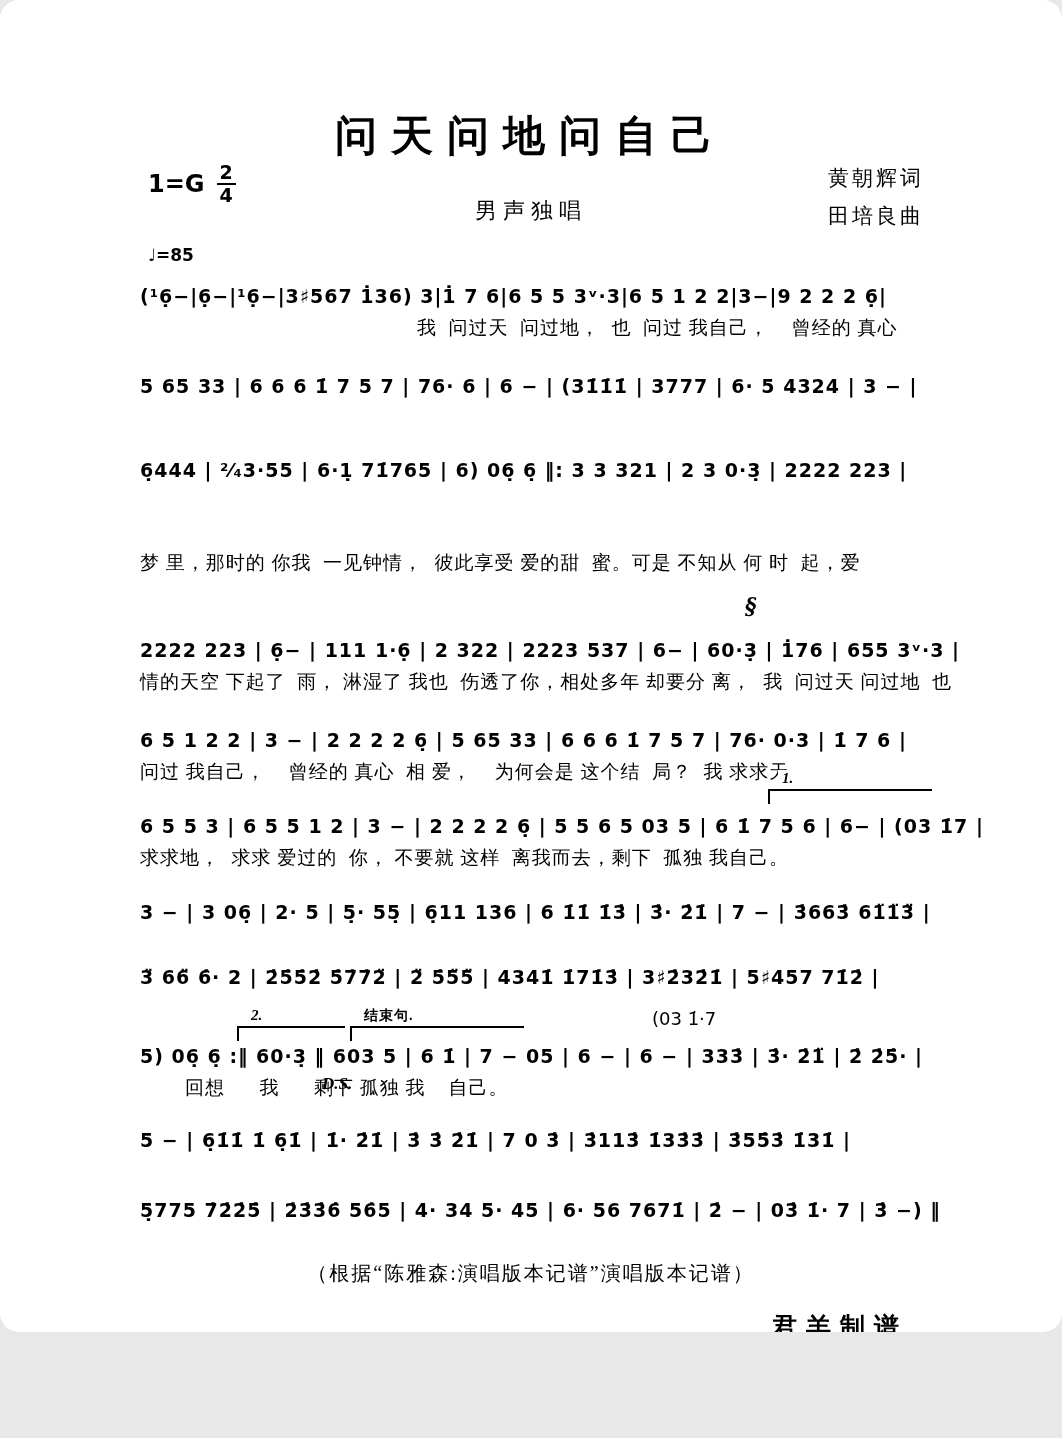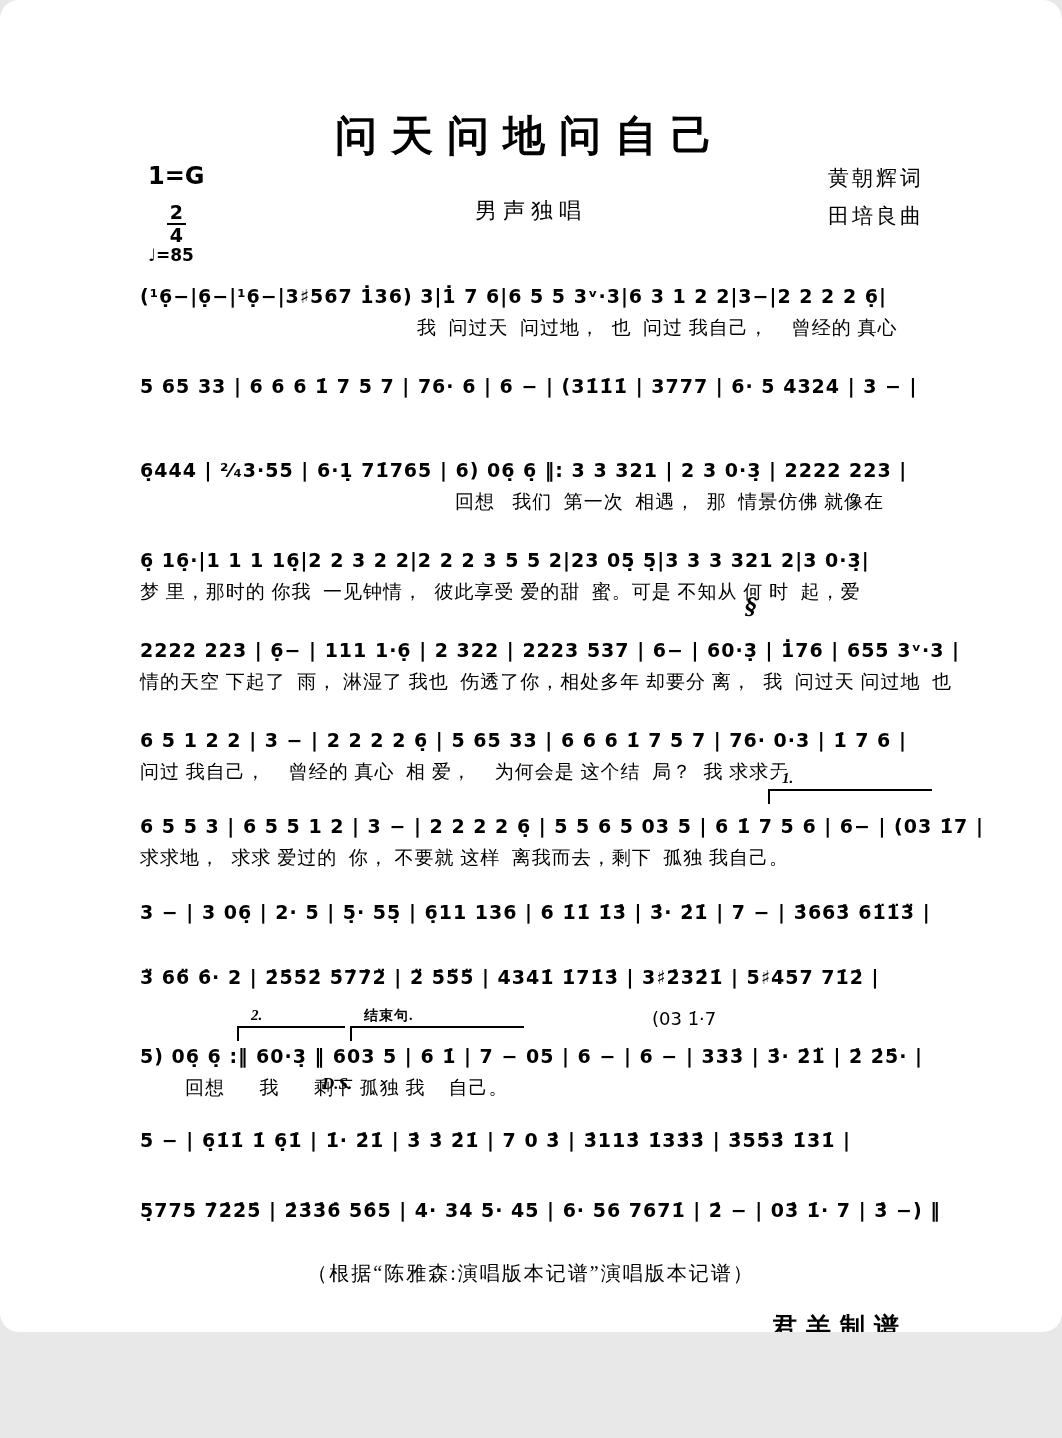--- a/index.html
+++ b/index.html
@@ -16,21 +16,21 @@
   .title{
     position:absolute;top:108px;left:0;width:100%;
     text-align:center;
     font-size:42px;font-weight:bold;
     letter-spacing:14px;
   }
   .keysig{
     position:absolute;left:148px;top:162px;
     font-family:"DejaVu Sans",sans-serif;
     font-weight:bold;font-size:24px;
-    display:flex;align-items:center;gap:12px;flex-direction:column;
+    display:flex;align-items:center;gap:12px;
   }
   .ts{display:inline-flex;flex-direction:column;align-items:center;line-height:1;}
   .ts span{font-size:19px;font-weight:bold;padding:1px 3px;}
   .ts .num{border-bottom:2px solid #000;}
   .subtitle{
     position:absolute;top:196px;left:0;width:100%;
     text-align:center;font-size:22px;letter-spacing:6px;
   }
   .credits{
     position:absolute;top:160px;right:138px;
@@ -99,35 +99,33 @@
   <div class="subtitle">男声独唱</div>
 
   <div class="credits">
     <div>黄朝辉词</div>
     <div>田培良曲</div>
   </div>
 
   <div class="tempo">♩=85</div>
 
   <div class="line" style="top:282px">
-    <div class="notation">(¹6̣−|6̣−|¹6̣−|3♯567 1̇36) 3|1̇ 7 6|6 5 5 3ᵛ·3|6 3 1 2 2|3−|2 2 2 2 6̣|</div>
+    <div class="notation">(¹6̣−|6̣−|¹6̣−|3♯567 1̇36) 3|1̇ 7 6|6 5 5 3ᵛ·3|6 5 1 2 2|3−|9 2 2 2 6̣|</div>
     <div class="lyrics" style="padding-left:277px">我  问过天  问过地，  也  问过 我自己，    曾经的 真心</div>
   </div>
 
   <div class="line" style="top:372px">
     <div class="notation">5 65 33 | 6 6 6 1̇ 7 5 7 | 76· 6 | 6 − | (31̇1̇1̇ | 3777 | 6· 5 4324 | 3 − |</div>
   </div>
 
   <div class="line" style="top:456px">
     <div class="notation">6̣444 | ²⁄₄3·55 | 6·1̣ 71̇765 | 6) 06̣ 6̣ ‖: 3 3 321 | 2 3 0·3̣ | 2222 223 |</div>
-    <div class="lyrics" style="padding-left:315px">回想   我们  第一次  相遇，  那  情景仿佛 就像在</div>
   </div>
 
   <div class="line" style="top:546px">
-    <div class="notation">6̣ 16̣·|1 1 1 16̣|2 2 3 2 2|2 2 2 3 5 5 2|23 05̣ 5̣|3 3 3 321 2|3 0·3̣|</div>
     <div class="lyrics">梦 里，那时的 你我  一见钟情，  彼此享受 爱的甜  蜜。可是 不知从 何 时  起，爱</div>
   </div>
 
   <div class="line" style="top:636px">
     <div class="notation">2222 223 | 6̣− | 111 1·6̣ | 2 322 | 2223 537 | 6− | 60·3̣ | 1̇76 | 655 3ᵛ·3 |</div>
     <div class="lyrics">情的天空 下起了  雨， 淋湿了 我也  伤透了你，相处多年 却要分 离，  我  问过天 问过地  也</div>
   </div>
 
   <div class="line" style="top:726px">
     <div class="notation">6 5 1 2 2 | 3 − | 2 2 2 2 6̣ | 5 65 33 | 6 6 6 1̇ 7 5 7 | 76· 0·3 | 1̇ 7 6 |</div>

